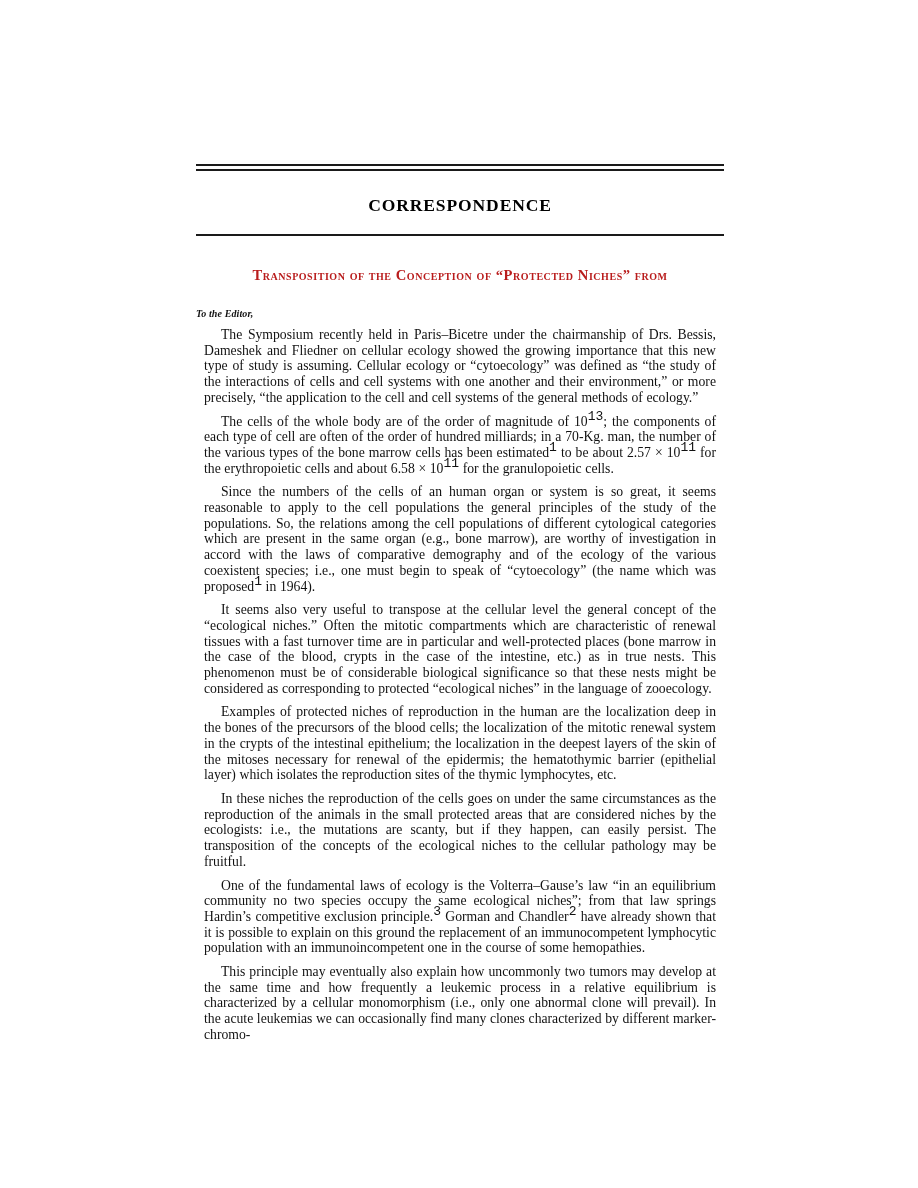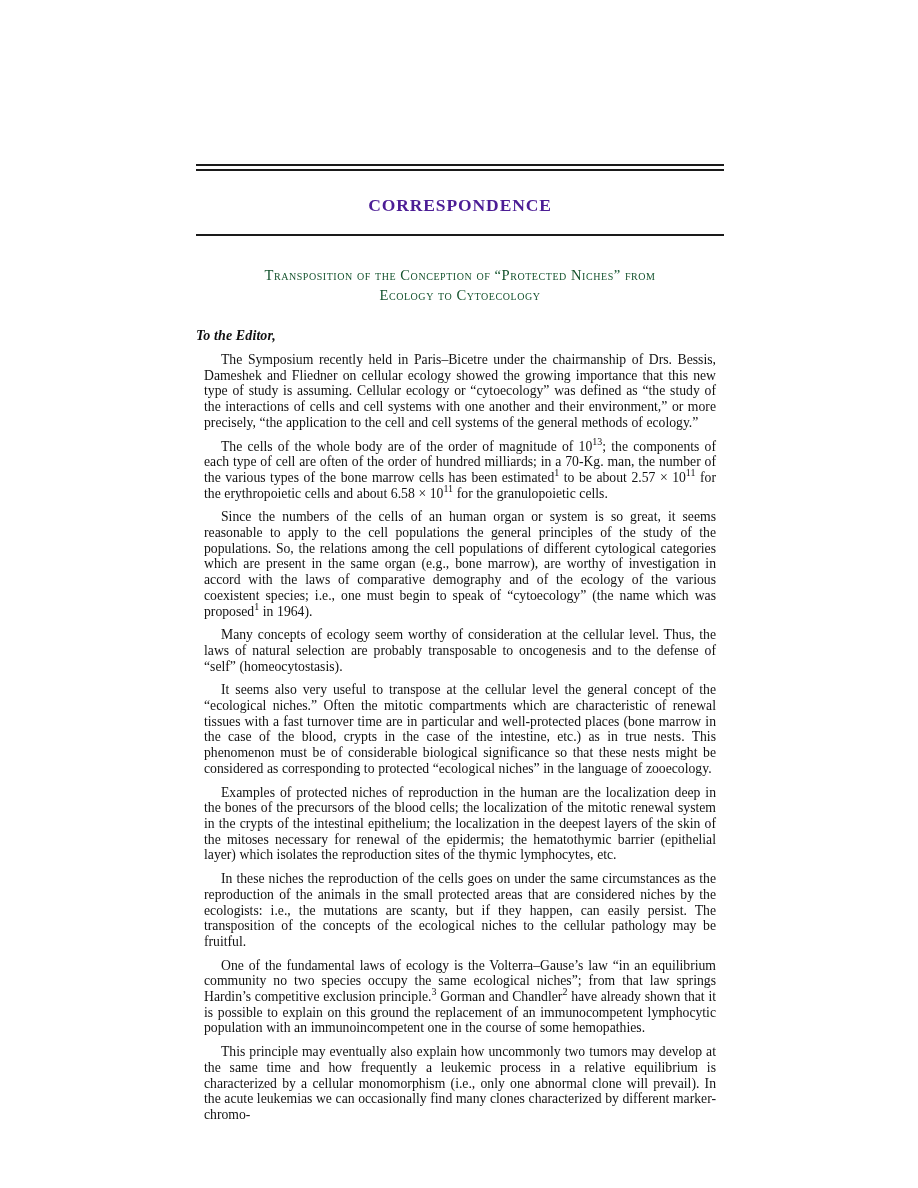--- a/index.html
+++ b/index.html
@@ -42,69 +42,71 @@
   }
 
   
   .masthead {
     text-align: center;
     font-size: 17.5px;
     font-weight: bold;
     letter-spacing: 0.9px;
     margin-top: 24px;
     margin-bottom: 18px;
-    color: #4c1d95;
+    color: #000000;
   }
 
   .rule-single {
     width: 100%;
     border-top: 2px solid #1a1a1a;
     height: 0;
   }
 
   
   .article-title {
     text-align: center;
     font-variant: small-caps;
     font-size: 14.6px;
     letter-spacing: 0.55px;
     line-height: 20px;
     margin-top: 29px;
     margin-bottom: 0;
-    color: #14532d;
+    color: #b91c1c;
+    font-weight: bold;
   }
   .article-title .tline { display: block; }
 
   
   .salutation {
     font-style: italic;
     font-weight: bold;
-    font-size: 14px;
+    font-size: 10px;
     margin-top: 23px;
     margin-bottom: 0;
     letter-spacing: 0.1px;
   }
 
   
   .body-text { margin-top: 1px; }
 
   .para {
     font-size: 13.7px;
     line-height: 15.7px;
     text-align: justify;
     text-indent: 17px;
     margin: 8px;
     word-spacing: 0.2px;
     hyphens: none;
   }
 
   sup {
-    font-size: 10px;
+    font-size: 13px;
     line-height: 0;
     vertical-align: super;
+    font-family: Liberation Mono, monospace;
   }
 
   
   .footer {
     position: absolute;
     left: 196px;
     top: 986px;
     width: 528px;
     display: flex;
     justify-content: space-between;
@@ -125,30 +127,28 @@
   <div class="content">
 
     <div class="rule-double"></div>
 
     <div class="masthead">CORRESPONDENCE</div>
 
     <div class="rule-single"></div>
 
     <div class="article-title">
       <span class="tline">Transposition of the Conception of “Protected Niches” from</span>
-      <span class="tline">Ecology to Cytoecology</span>
     </div>
 
     <div class="salutation">To the Editor,</div>
 
     <div class="body-text">
       <p class="para">The Symposium recently held in Paris–Bicetre under the chairmanship of Drs. Bessis, Dameshek and Fliedner on cellular ecology showed the growing importance that this new type of study is assuming. Cellular ecology or “cytoecology” was defined as “the study of the interactions of cells and cell systems with one another and their environment,” or more precisely, “the application to the cell and cell systems of the general methods of ecology.”</p>
       <p class="para">The cells of the whole body are of the order of magnitude of 10<sup>13</sup>; the components of each type of cell are often of the order of hundred milliards; in a 70-Kg. man, the number of the various types of the bone marrow cells has been estimated<sup>1</sup> to be about 2.57 × 10<sup>11</sup> for the erythropoietic cells and about 6.58 × 10<sup>11</sup> for the granulopoietic cells.</p>
       <p class="para">Since the numbers of the cells of an human organ or system is so great, it seems reasonable to apply to the cell populations the general principles of the study of the populations. So, the relations among the cell populations of different cytological categories which are present in the same organ (e.g., bone marrow), are worthy of investigation in accord with the laws of comparative demography and of the ecology of the various coexistent species; i.e., one must begin to speak of “cytoecology” (the name which was proposed<sup>1</sup> in 1964).</p>
-      <p class="para">Many concepts of ecology seem worthy of consideration at the cellular level. Thus, the laws of natural selection are probably transposable to oncogenesis and to the defense of “self” (homeocytostasis).</p>
       <p class="para">It seems also very useful to transpose at the cellular level the general concept of the “ecological niches.” Often the mitotic compartments which are characteristic of renewal tissues with a fast turnover time are in particular and well-protected places (bone marrow in the case of the blood, crypts in the case of the intestine, etc.) as in true nests. This phenomenon must be of considerable biological significance so that these nests might be considered as corresponding to protected “ecological niches” in the language of zooecology.</p>
       <p class="para">Examples of protected niches of reproduction in the human are the localization deep in the bones of the precursors of the blood cells; the localization of the mitotic renewal system in the crypts of the intestinal epithelium; the localization in the deepest layers of the skin of the mitoses necessary for renewal of the epidermis; the hematothymic barrier (epithelial layer) which isolates the reproduction sites of the thymic lymphocytes, etc.</p>
       <p class="para">In these niches the reproduction of the cells goes on under the same circumstances as the reproduction of the animals in the small protected areas that are considered niches by the ecologists: i.e., the mutations are scanty, but if they happen, can easily persist. The transposition of the concepts of the ecological niches to the cellular pathology may be fruitful.</p>
       <p class="para">One of the fundamental laws of ecology is the Volterra–Gause’s law “in an equilibrium community no two species occupy the same ecological niches”; from that law springs Hardin’s competitive exclusion principle.<sup>3</sup> Gorman and Chandler<sup>2</sup> have already shown that it is possible to explain on this ground the replacement of an immunocompetent lymphocytic population with an immunoincompetent one in the course of some hemopathies.</p>
       <p class="para">This principle may eventually also explain how uncommonly two tumors may develop at the same time and how frequently a leukemic process in a relative equilibrium is characterized by a cellular monomorphism (i.e., only one abnormal clone will prevail). In the acute leukemias we can occasionally find many clones characterized by different marker-chromo-</p>
     </div>
 
   </div>
 
 

